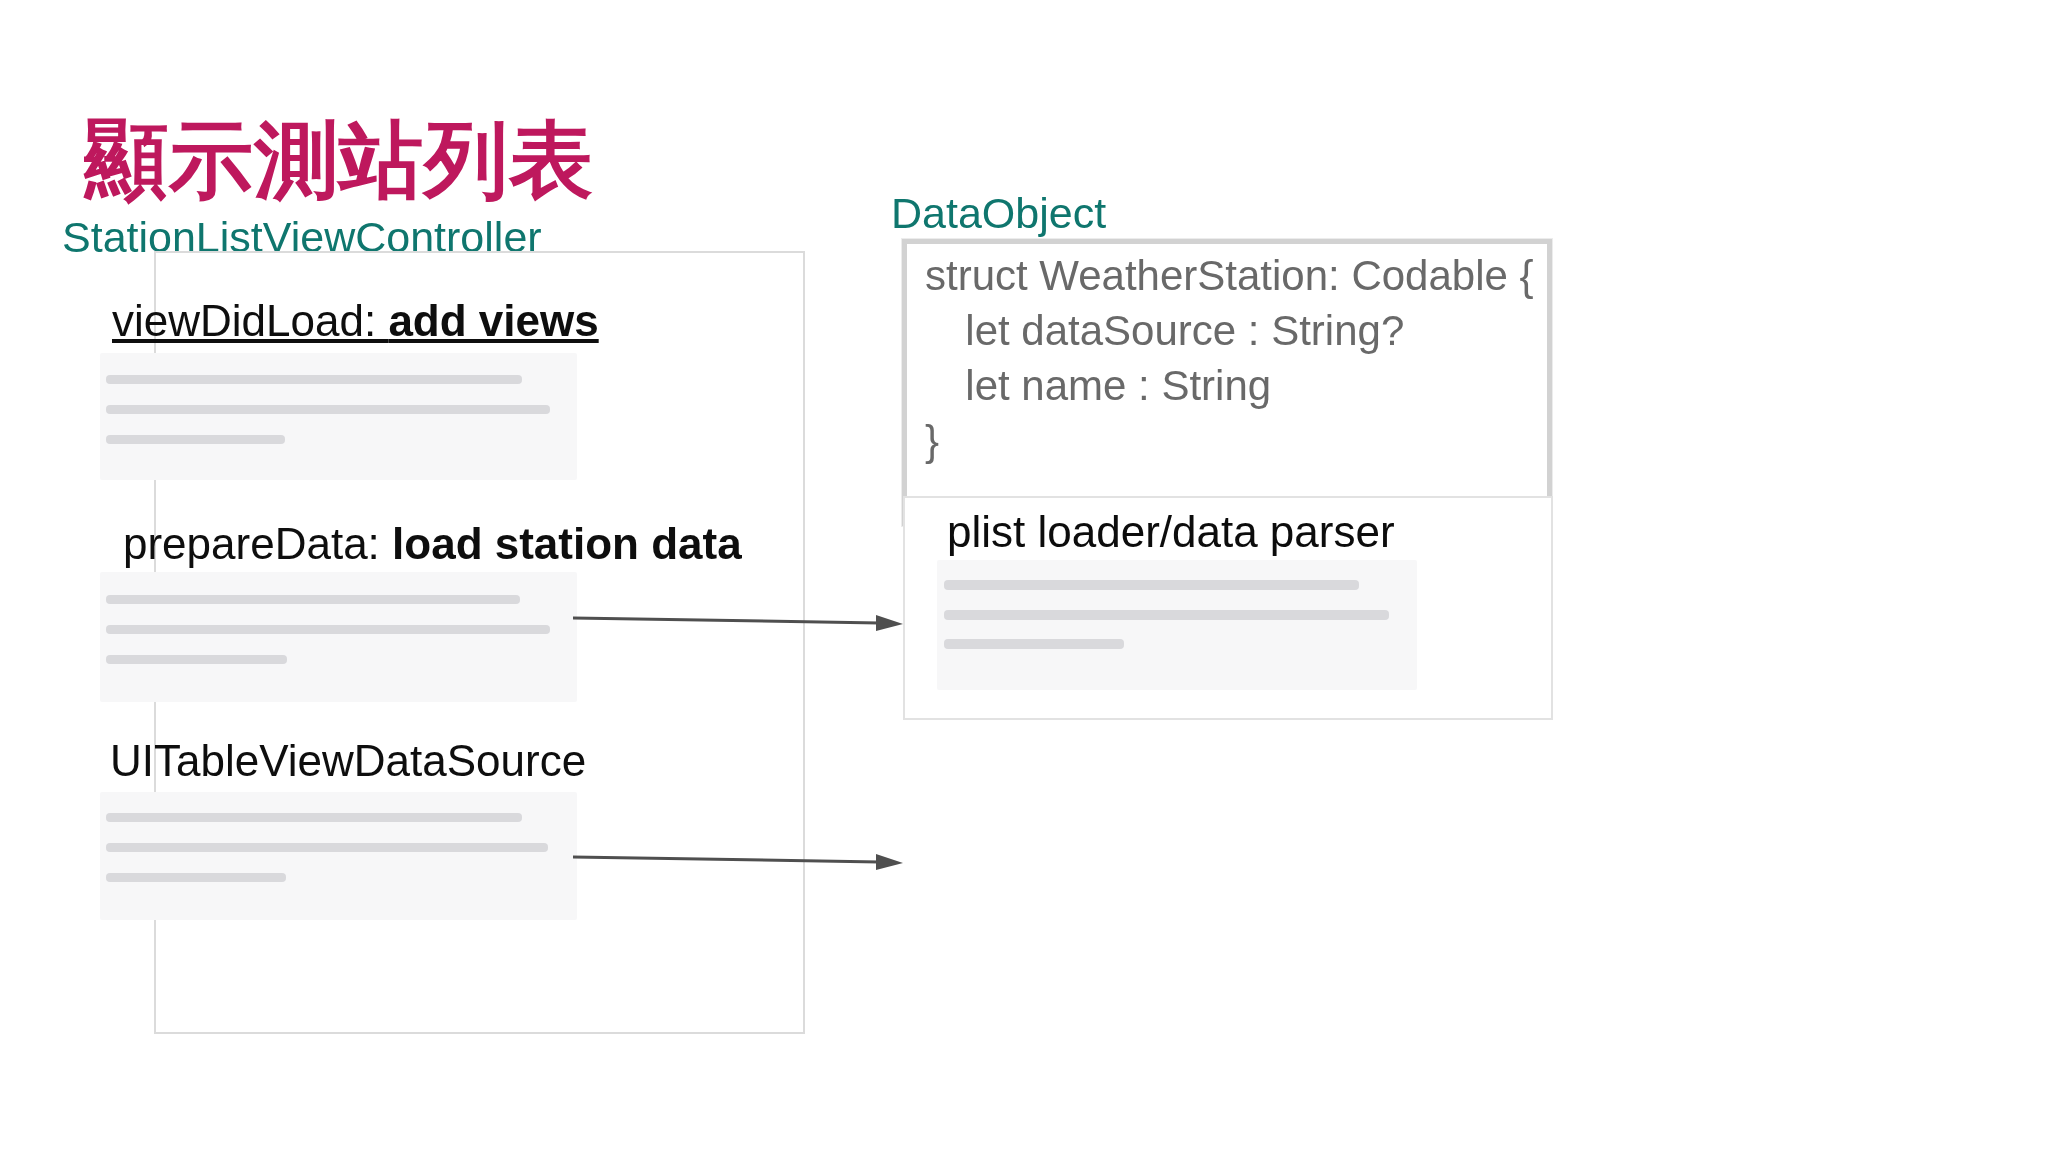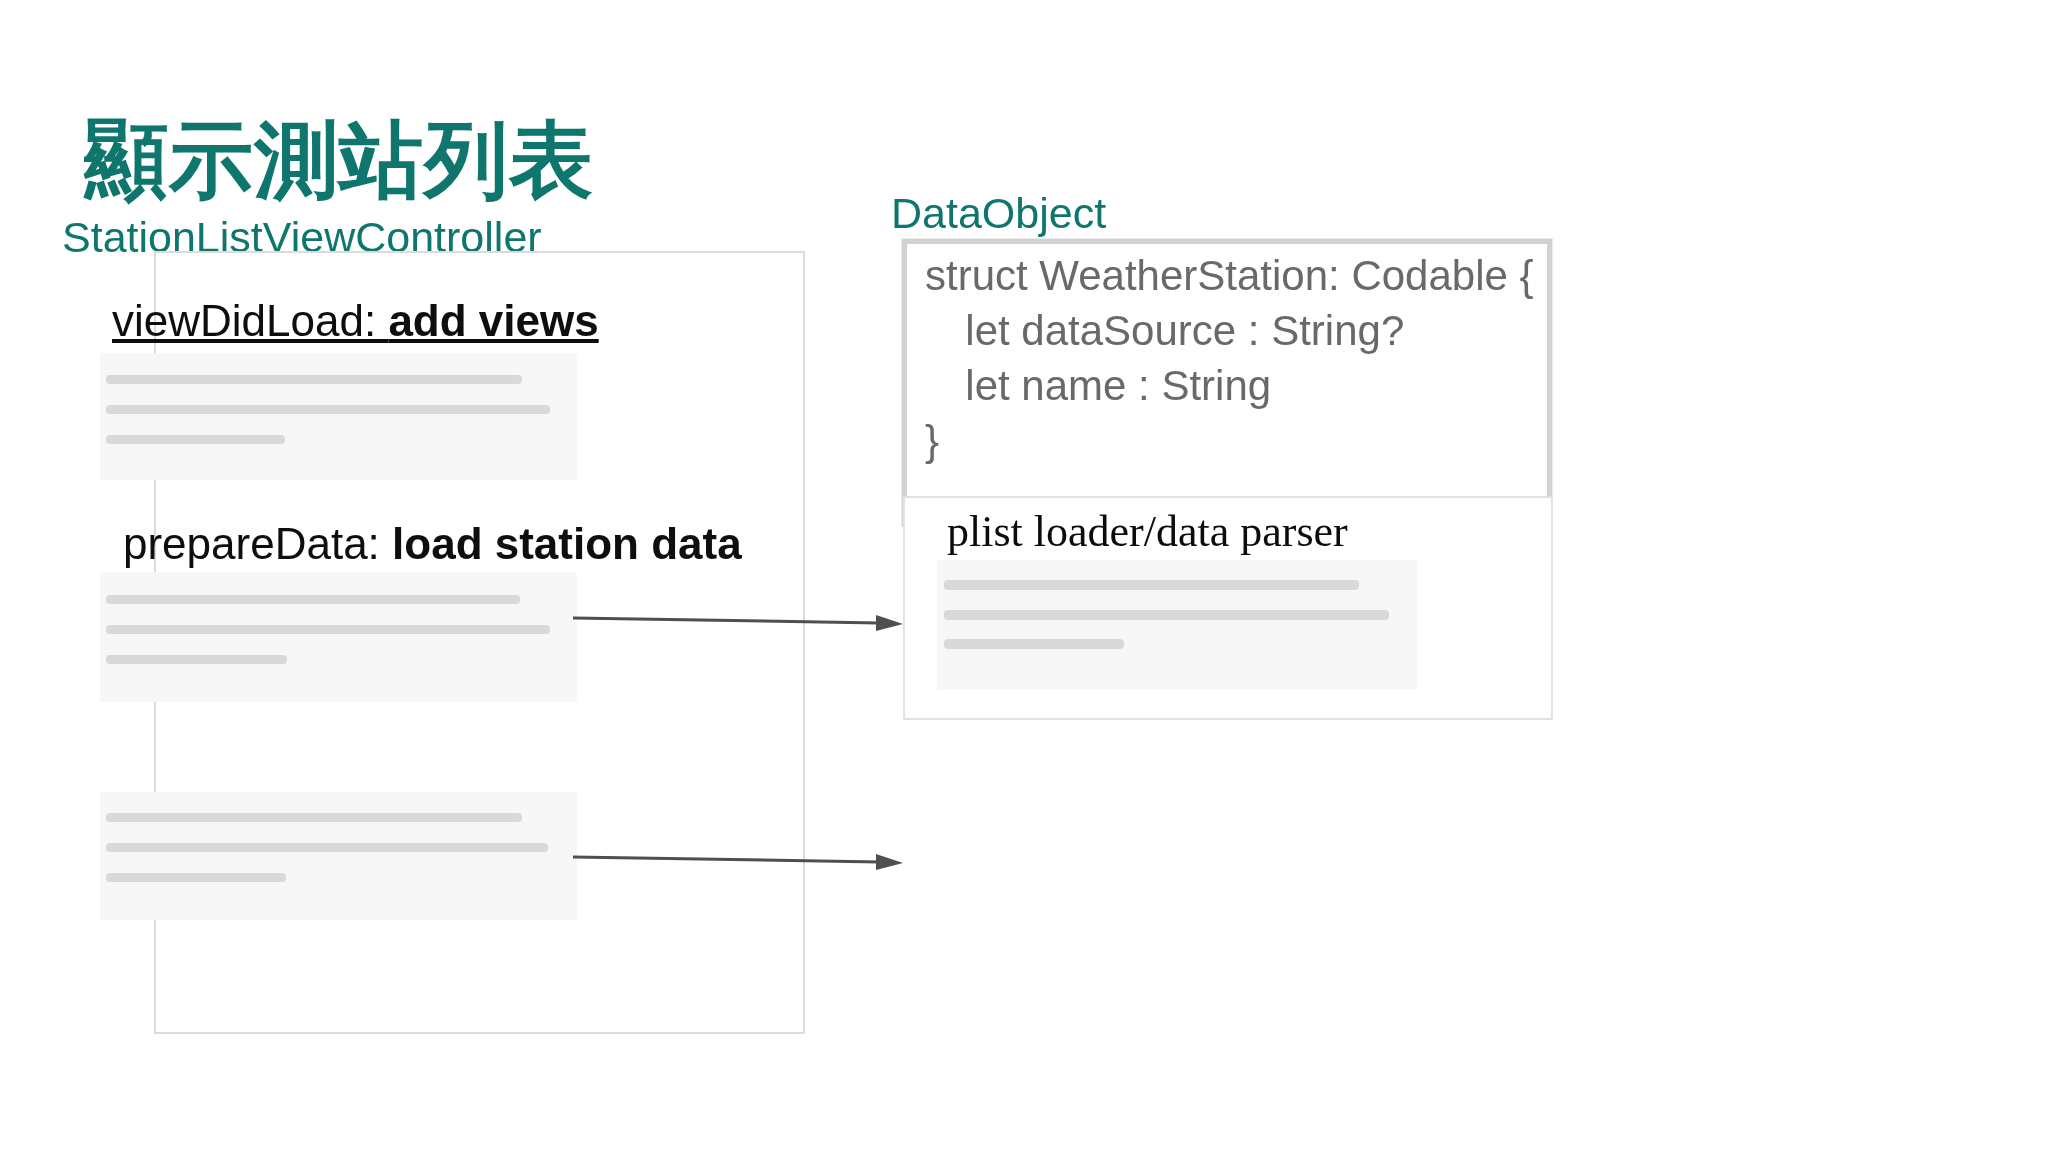--- a/index.html
+++ b/index.html
@@ -2,21 +2,21 @@
 <html><head>
 <meta charset="utf-8">
 <style>
   html,body{margin:0;padding:0;background:#ffffff;}
   .slide{
     position:relative;width:2048px;height:1152px;background:#ffffff;overflow:hidden;
     font-family:"Liberation Sans","DejaVu Sans",sans-serif;color:#111111;
   }
   .abs{position:absolute;}
   .slide-title{
-    left:84px;top:104px;font-size:84px;font-weight:700;letter-spacing:1px;color:#0f766e;
+    left:84px;top:104px;font-size:84px;font-weight:700;letter-spacing:1px;color:#be185d;
     white-space:nowrap;
   }
   .outer-label{font-size:43px;color:#0f766e;white-space:nowrap;line-height:50px;}
   .label-slvc{left:62px;top:212px;}
   .label-dataobject{left:891px;top:188px;}
 
   
   .left-box{
     left:154px;top:251px;width:651px;height:783px;
     border:2px solid #dbdbdb;box-sizing:border-box;background:transparent;
@@ -37,21 +37,21 @@
 
   
   .code-box{
     left:902px;top:239px;width:650px;height:287px;box-sizing:border-box;
     border:5px solid #d2d2d2;background:#ffffff;box-shadow:0 0 0 1px #ececec;
   }
   .code-line{
     font-size:42px;line-height:55px;color:#696969;white-space:pre;
   }
   .simple-box{
-    box-sizing:border-box;border:2px solid #e2e2e2;background:#ffffff;font-family:Liberation Serif, serif;
+    box-sizing:border-box;border:2px solid #e2e2e2;background:#ffffff;
   }
   .plist-box{left:903px;top:496px;width:650px;height:224px;}
   .table-box{left:904px;top:753px;width:649px;height:223px;}
   .box-title{
     font-size:44px;color:#0c0c0c;white-space:nowrap;line-height:48px;
   }
   .arrow-layer{left:0;top:0;width:2048px;height:1152px;pointer-events:none;}
 </style>
 </head>
 <body>
@@ -75,20 +75,23 @@
 
   <div class="abs section-heading" style="left:110px;top:520px;margin-left:13px;">
     <span>prepareData: </span><b>load station data</b>
   </div>
   <div class="abs ph-block" style="left:100px;top:572px;width:477px;height:130px;">
     <div class="ph-bar" style="left:6px;top:23px;width:414px;"></div>
     <div class="ph-bar" style="left:6px;top:53px;width:444px;"></div>
     <div class="ph-bar" style="left:6px;top:83px;width:181px;"></div>
   </div>
 
+  <div class="abs section-heading" style="left:110px;top:737px;">
+    <span>UITableViewDataSource</span><b></b>
+  </div>
   <div class="abs ph-block" style="left:100px;top:792px;width:477px;height:128px;">
     <div class="ph-bar" style="left:6px;top:21px;width:416px;"></div>
     <div class="ph-bar" style="left:6px;top:51px;width:442px;"></div>
     <div class="ph-bar" style="left:6px;top:81px;width:180px;"></div>
   </div>
 
   <div class="abs outer-label label-dataobject">DataObject</div>
 
   <div class="abs code-box">
     <div style="padding:4px 0 0 18px;">

